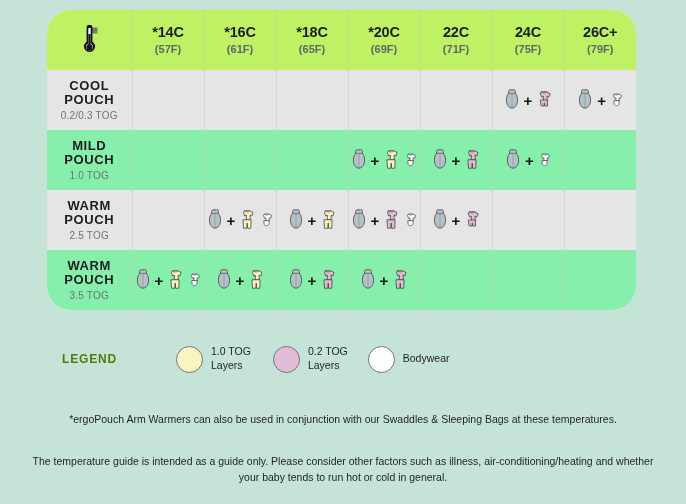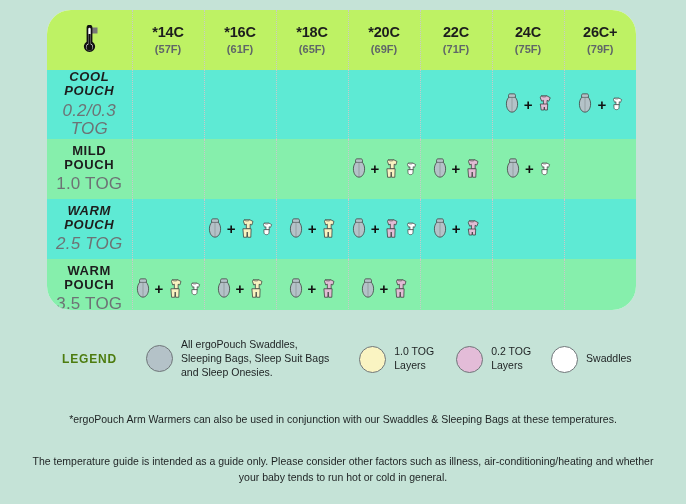--- a/index.html
+++ b/index.html
@@ -46,39 +46,39 @@
     letter-spacing:-0.2px;
   }
   .temp-f{
     display:block;
     font-size:11px;
     color:#5f6668;
     margin-top:2px;
   }
   .thermo{display:block;margin:0 auto;}
   
-  tr.r-odd td{background:#5eead4;font-style:italic;}
+  tr.r-odd td{background:#e5e5e5;}
   tr.r-even td{background:#86efac;}
   tr.body-row td{height:60px;border-left:1px dotted #c9c9c9;}
   tr.body-row td.label-cell{border-left:none;}
   .label-cell{
     text-align:center;
     line-height:1.1;
     padding:0 4px;
   }
   .lbl-main{
     display:block;
     font-size:13px;
     font-weight:bold;
     color:#1d1d1d;
     letter-spacing:0.6px;
   }
   .lbl-tog{
     display:block;
-    font-size:17px;
+    font-size:10px;
     color:#6d7375;
     margin-top:3px;
     letter-spacing:0.2px;
   }
   .icons{
     display:flex;
     align-items:center;
     justify-content:center;
     gap:1px;
     height:60px;
@@ -519,41 +519,35 @@
           <td></td>
           <td></td>
         </tr>
       </tbody>
   </table>
 </div>
 
 <div class="legend">
   <div class="legend-title">LEGEND</div>
   <div class="leg-gap-1"></div>
-  <div class="leg-item">
-    <span class="dot" style="background:#b4c2c8"></span>
-    <span class="leg-text" style="white-space:pre-line">All ergoPouch Swaddles,
-Sleeping Bags, Sleep Suit Bags
-and Sleep Onesies.</span>
-  </div>
   <div class="leg-gap-2"></div>
   <div class="leg-item">
     <span class="dot" style="background:#faf4c2"></span>
     <span class="leg-text" style="white-space:pre-line">1.0 TOG
 Layers</span>
   </div>
   <div class="leg-gap-3"></div>
   <div class="leg-item">
     <span class="dot" style="background:#e3bcd8"></span>
     <span class="leg-text" style="white-space:pre-line">0.2 TOG
 Layers</span>
   </div>
   <div class="leg-gap-4"></div>
   <div class="leg-item">
     <span class="dot" style="background:#ffffff"></span>
-    <span class="leg-text" style="white-space:pre-line">Swaddles</span>
+    <span class="leg-text" style="white-space:pre-line">Bodywear</span>
   </div>
 </div>
 
 <div class="footer">
   <div class="foot-note">*ergoPouch Arm Warmers can also be used in conjunction with our Swaddles &amp; Sleeping Bags at these temperatures.</div>
   <div class="foot-note second">The temperature guide is intended as a guide only. Please consider other factors such as illness, air-conditioning/heating and whether your baby tends to run hot or cold in general.</div>
 </div>
 
 </body></html>

